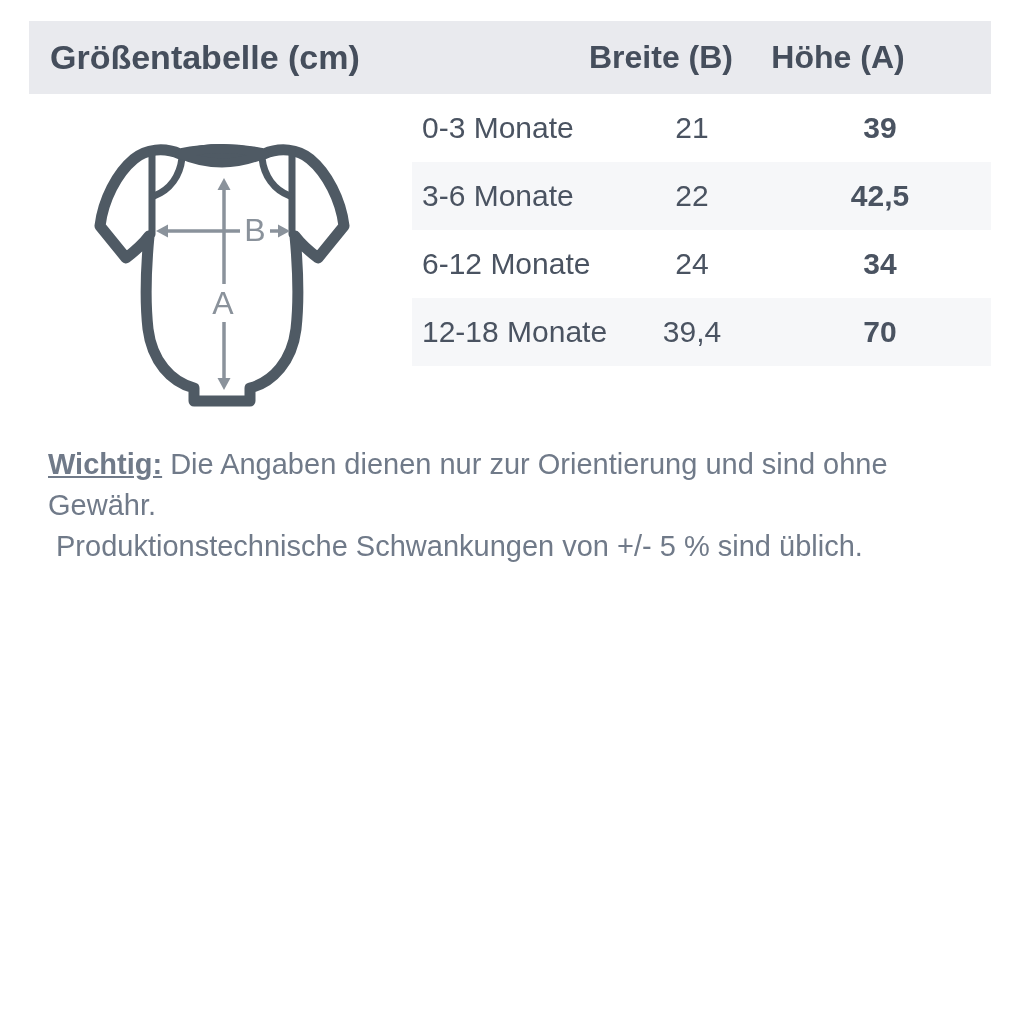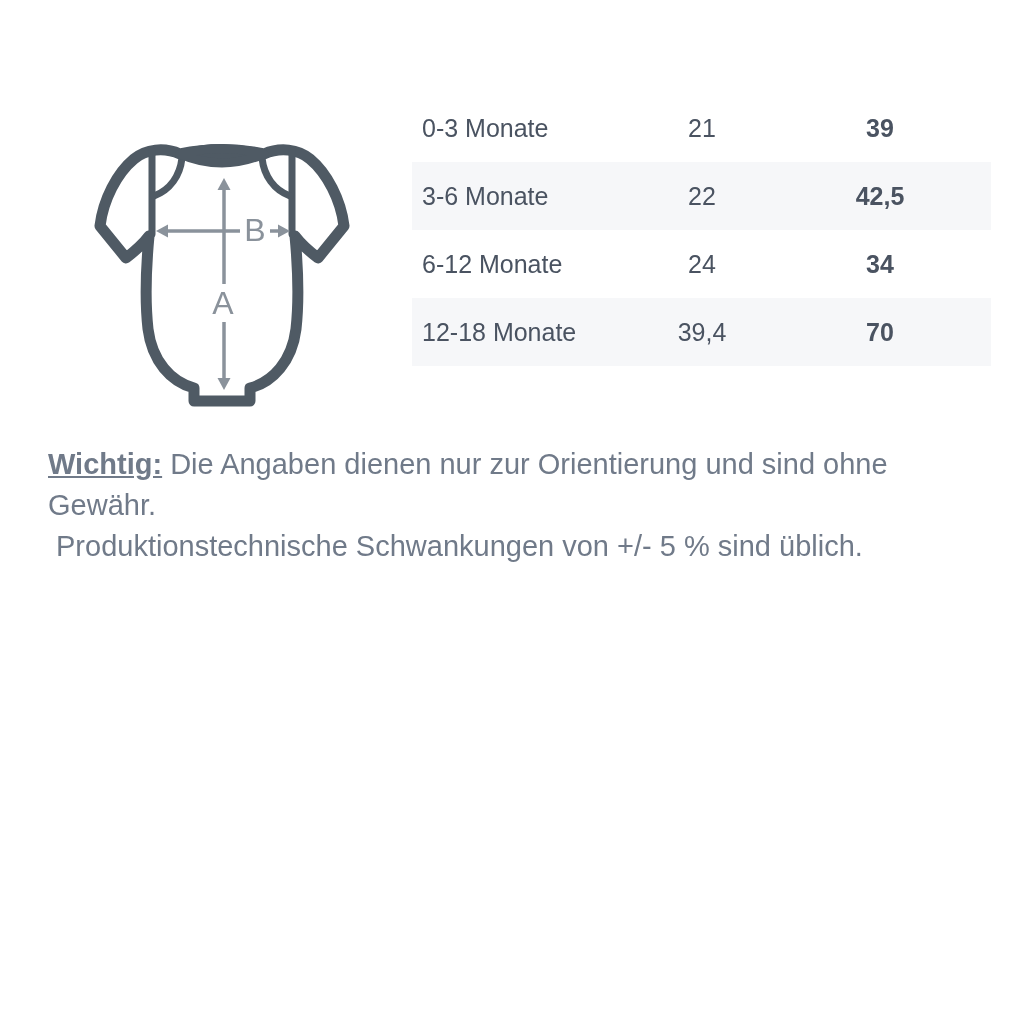--- a/index.html
+++ b/index.html
@@ -23,24 +23,24 @@
   .col-head{position:absolute;top:0;height:100%;display:flex;align-items:center;transform:translateX(-50%);
     font-size:32px;font-weight:bold;color:var(--heading-text);white-space:nowrap;}
   .col-head.w{left:632px;}
   .col-head.h{left:809px;}
 
   
   .size-table{position:absolute;left:412px;top:94px;width:579px;}
   .srow{position:relative;height:68px;}
   .srow.alt{background:var(--row-alt-bg);}
   .cell{position:absolute;top:0;height:100%;display:flex;align-items:center;
-    font-size:25px;color:var(--body-text);white-space:nowrap;}
+    font-size:30px;color:var(--body-text);white-space:nowrap;}
   .cell.label{left:10px;}
   .cell.val{transform:translateX(-50%);}
-  .cell.val.w{left:290px;text-align:right;}
+  .cell.val.w{left:280px;text-align:right;}
   .cell.val.h{left:468px;font-weight:bold;}
 
   
   .diagram{position:absolute;left:92px;top:138px;width:260px;height:272px;}
   .diagram svg{width:100%;height:100%;display:block;}
   .outline{fill:#ffffff;stroke:var(--outline);stroke-width:11;stroke-linejoin:round;stroke-linecap:round;}
   .collar{fill:var(--outline);stroke:var(--outline);stroke-width:9;stroke-linejoin:round;}
   .seam{fill:none;stroke:var(--outline);stroke-width:7;stroke-linecap:round;}
   .arrow-line{fill:none;stroke:var(--arrow);stroke-width:3.5;}
   .arrow-head{fill:var(--arrow);stroke:none;}
@@ -49,20 +49,25 @@
   
   .note{position:absolute;left:48px;top:444px;width:930px;font-size:29px;line-height:41px;color:var(--note-text);}
   .note b{font-weight:bold;text-decoration:underline;}
   .note-line2{display:block;margin-left:8px;}
 </style>
 </head>
 <body>
 
 <div class="page">
 
+  <div class="header-band">
+    <div class="header-title">Größentabelle (cm)</div>
+    <div class="col-head w">Breite (B)</div>
+    <div class="col-head h">Höhe (A)</div>
+  </div>
 
   <div class="size-table">
     <div class="srow">
       <div class="cell label">0-3 Monate</div>
       <div class="cell val w">21</div>
       <div class="cell val h">39</div>
     </div>
     <div class="srow alt">
       <div class="cell label">3-6 Monate</div>
       <div class="cell val w">22</div>

